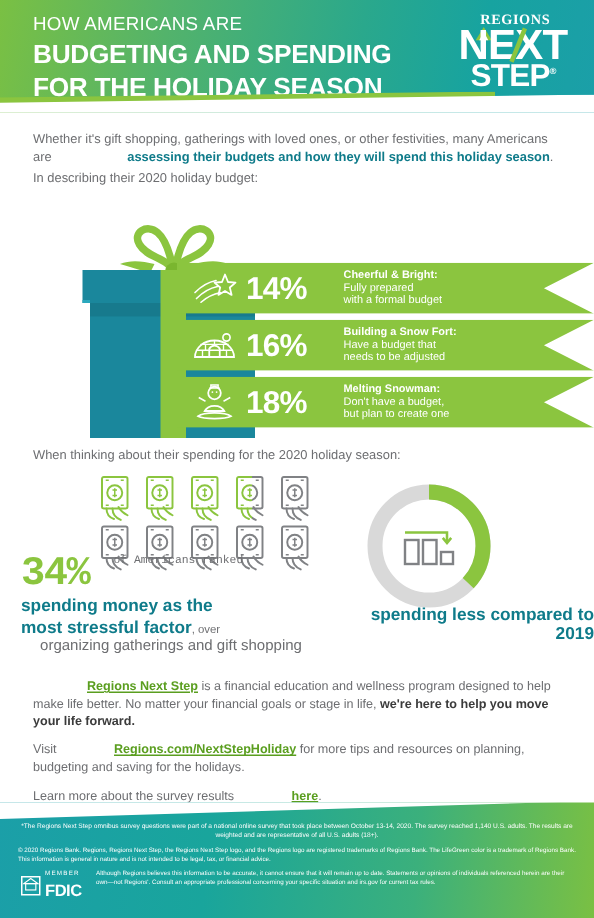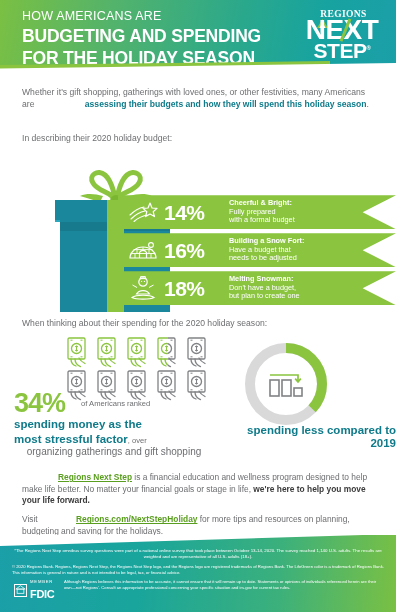--- a/index.html
+++ b/index.html
@@ -60,21 +60,21 @@
     background:#8bc53f;transform:rotate(22deg);
   }
   .logo-reg{font-size:6px;vertical-align:super;}
 
   
   .intro{padding:12px 20px 0 22px;}
   .intro p{
     color:#6d6e71;font-size:8.6px;line-height:11.6px;
   }
   .intro p b{color:#0f7b8a;font-weight:bold;margin-left:48px;}
-  .intro .sub{margin-top:23px;color:#6d6e71;font-size:8.6px;}
+  .intro .sub{margin-top:3px;color:#6d6e71;font-size:8.6px;}
 
   
   .gift-section{position:relative;height:165px;margin-top:4px;}
 
   .giftbox{position:absolute;left:55px;top:20px;width:120px;height:145px;}
   .gb-body{position:absolute;left:5px;top:43px;width:110px;height:102px;background:#1a879c;}
   .gb-lid{position:absolute;left:0;top:33px;width:120px;height:22px;background:#1a879c;border-bottom:2px solid #2ba8bd;}
   .gb-ribbon-v{position:absolute;left:52px;top:33px;width:17px;height:112px;background:#8bc53f;}
   .gb-shadow{position:absolute;left:5px;top:55px;width:110px;height:9px;background:rgba(0,0,0,.09);}
   .bow{position:absolute;left:18px;top:0px;width:86px;height:40px;}
@@ -101,21 +101,21 @@
 
   .stats{position:relative;height:140px;}
 
   .money-grid{
     position:absolute;left:63px;top:8px;width:150px;
     display:grid;grid-template-columns:repeat(5,30px);gap:0px;
   }
   .money-grid .m{width:30px;height:33px;}
 
   .stat34{position:absolute;left:14px;top:62px;width:200px;}
-  .stat34 .row1{display:flex;align-items:center;}
+  .stat34 .row1{display:flex;align-items:flex-start;font-family:Liberation Mono, monospace;}
   .stat34 .big{
     color:#8bc53f;font-weight:bold;font-size:27px;line-height:27px;letter-spacing:-1px;
   }
   .stat34 .small{color:#6d6e71;font-size:7.6px;margin-left:16px;}
   .stat34 .line2{
     color:#0f7b8a;font-weight:bold;font-size:11.5px;line-height:13.5px;margin-top:1px;
   }
   .stat34 .line2 .reg{color:#6d6e71;font-weight:normal;font-size:7.6px;}
   .stat34 .line3{color:#6d6e71;font-size:10px;line-height:9.5px;text-align:center;}
 

